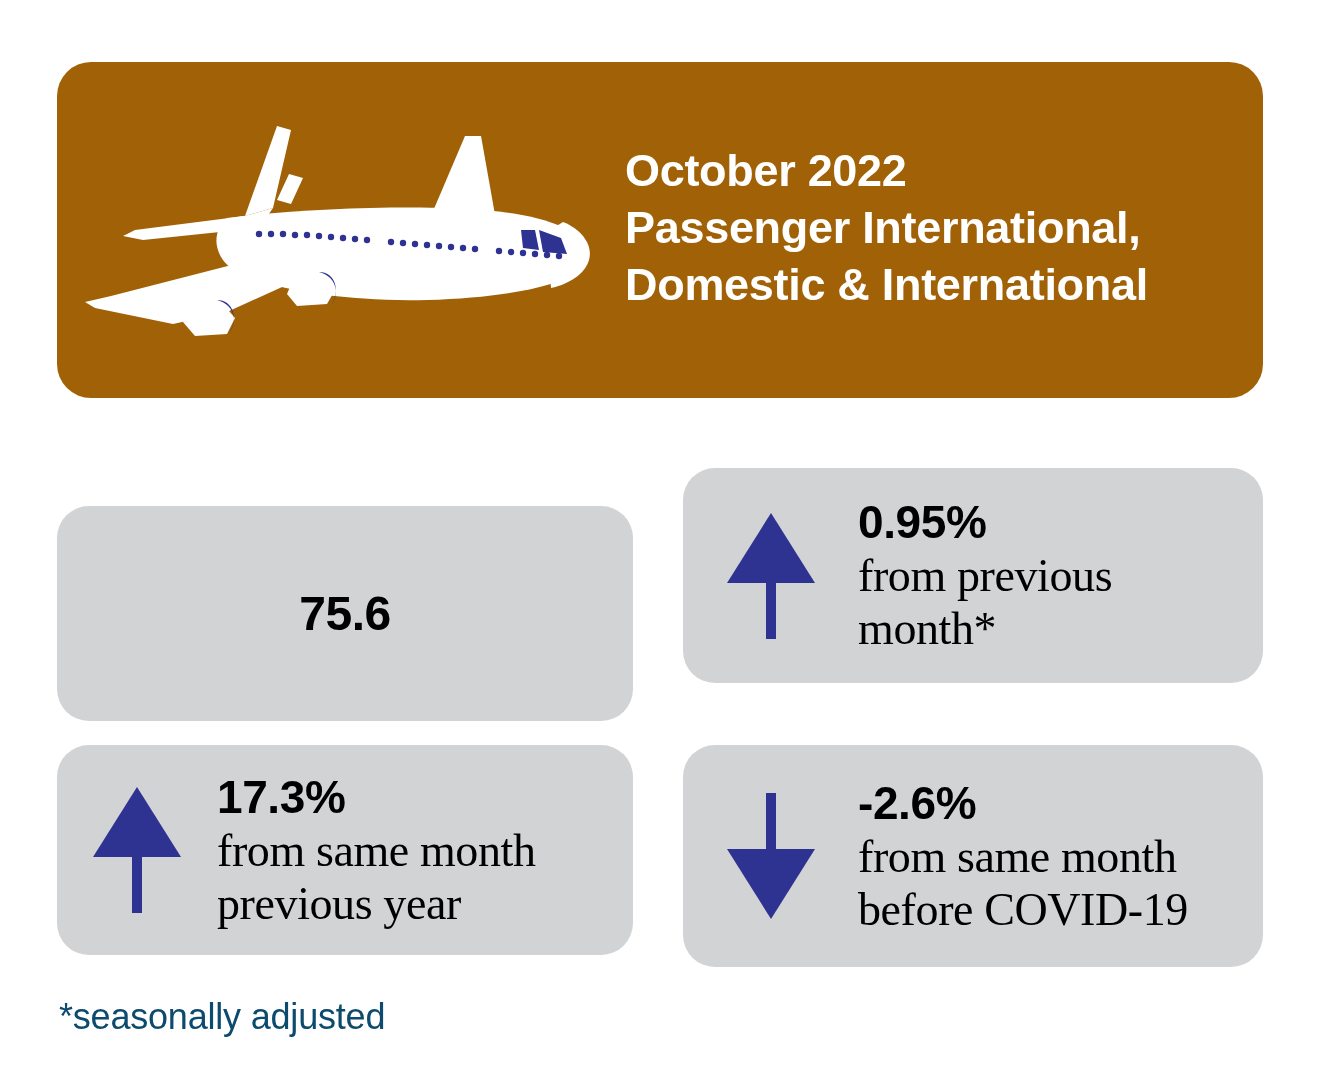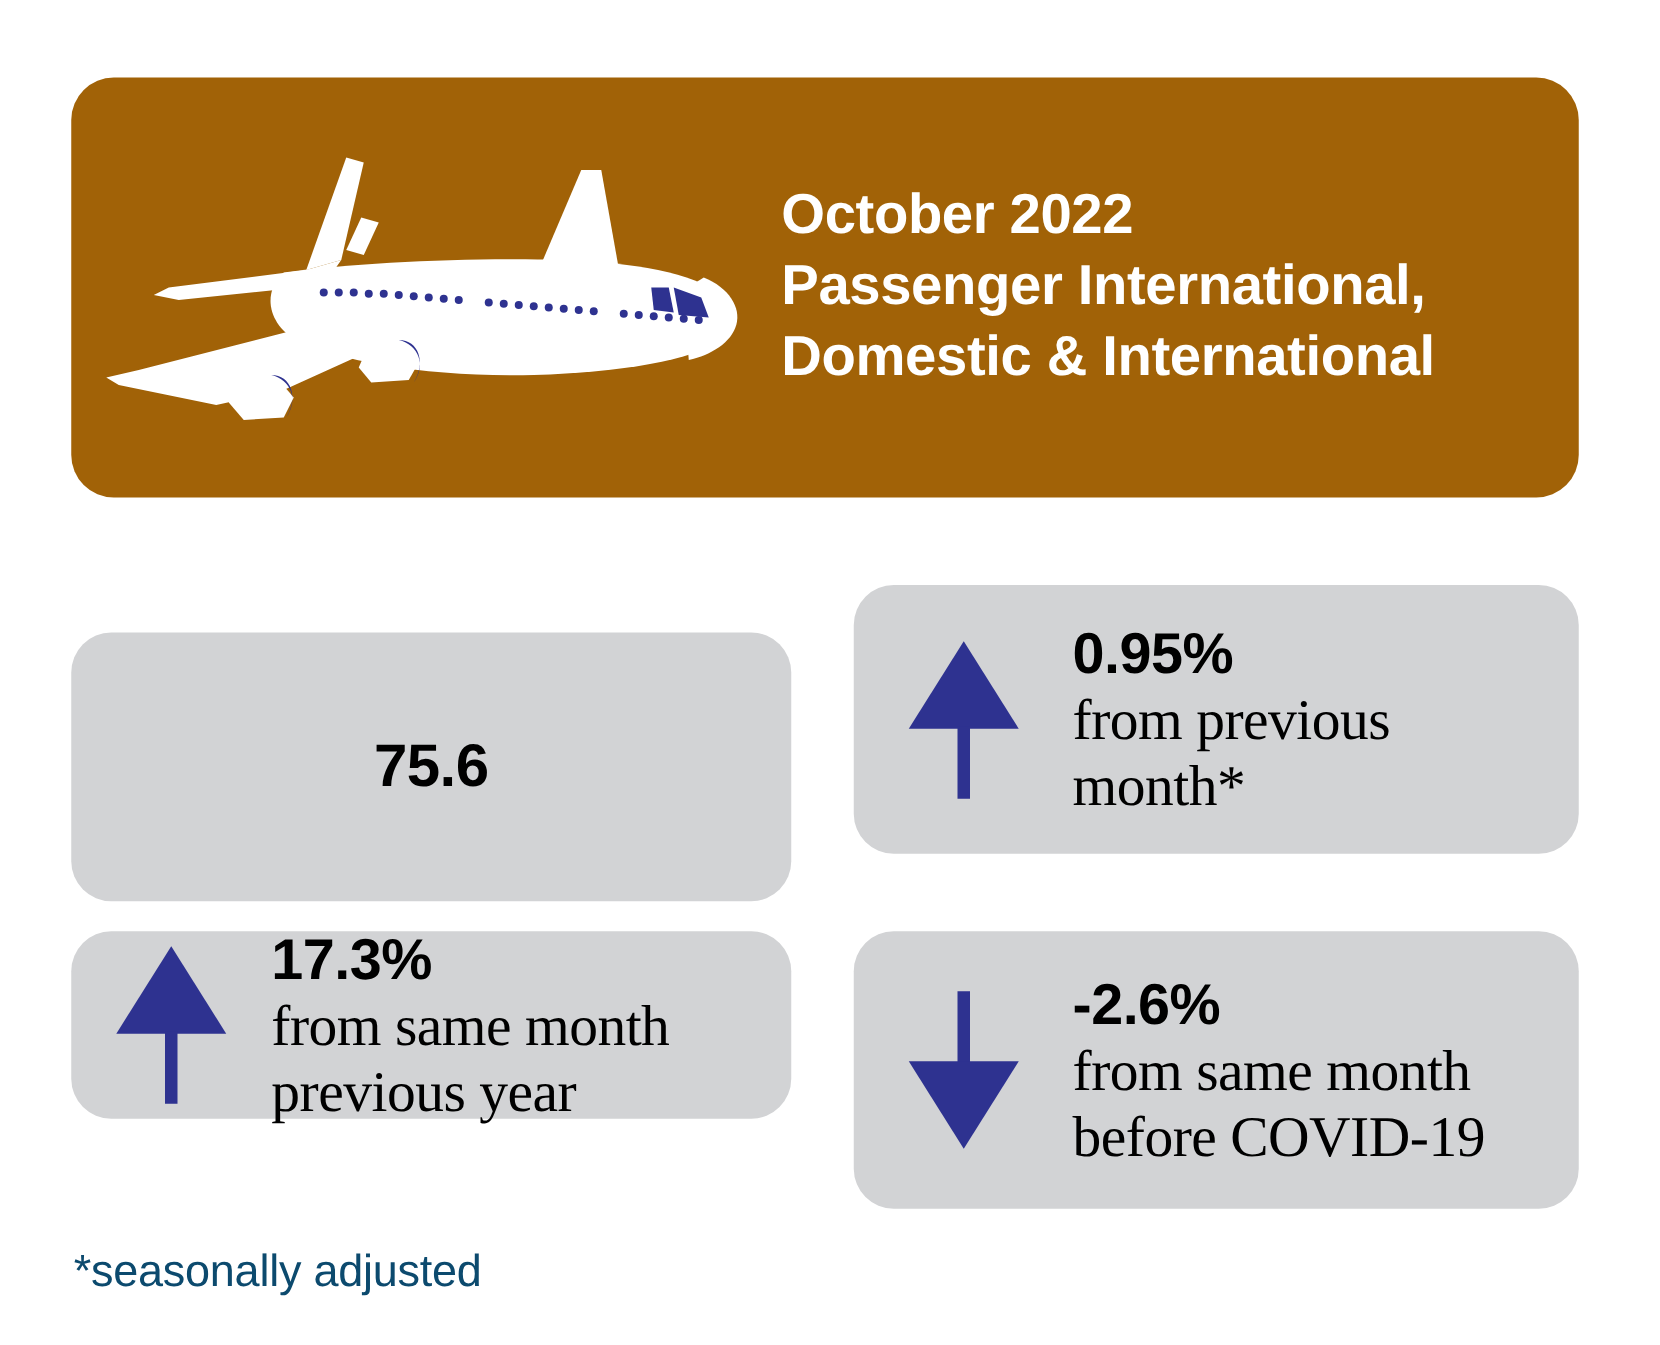--- a/index.html
+++ b/index.html
@@ -60,21 +60,21 @@
 
   
   .card {
     position: absolute;
     background: #D2D3D5;
     border-radius: 32px;
     box-sizing: border-box;
   }
   .card-1 { left: 57px;  top: 468px; width: 576px; height: 215px; margin-top: 38px; }
   .card-2 { left: 683px; top: 468px; width: 580px; height: 215px; }
-  .card-3 { left: 57px;  top: 745px; width: 576px; height: 150px; }
+  .card-3 { left: 57px;  top: 745px; width: 576px; height: 210px; }
   .card-4 { left: 683px; top: 745px; width: 580px; height: 222px; }
 
   
   .card-center {
     display: flex;
     flex-direction: column;
     align-items: center;
     justify-content: center;
     text-align: center;
   }

